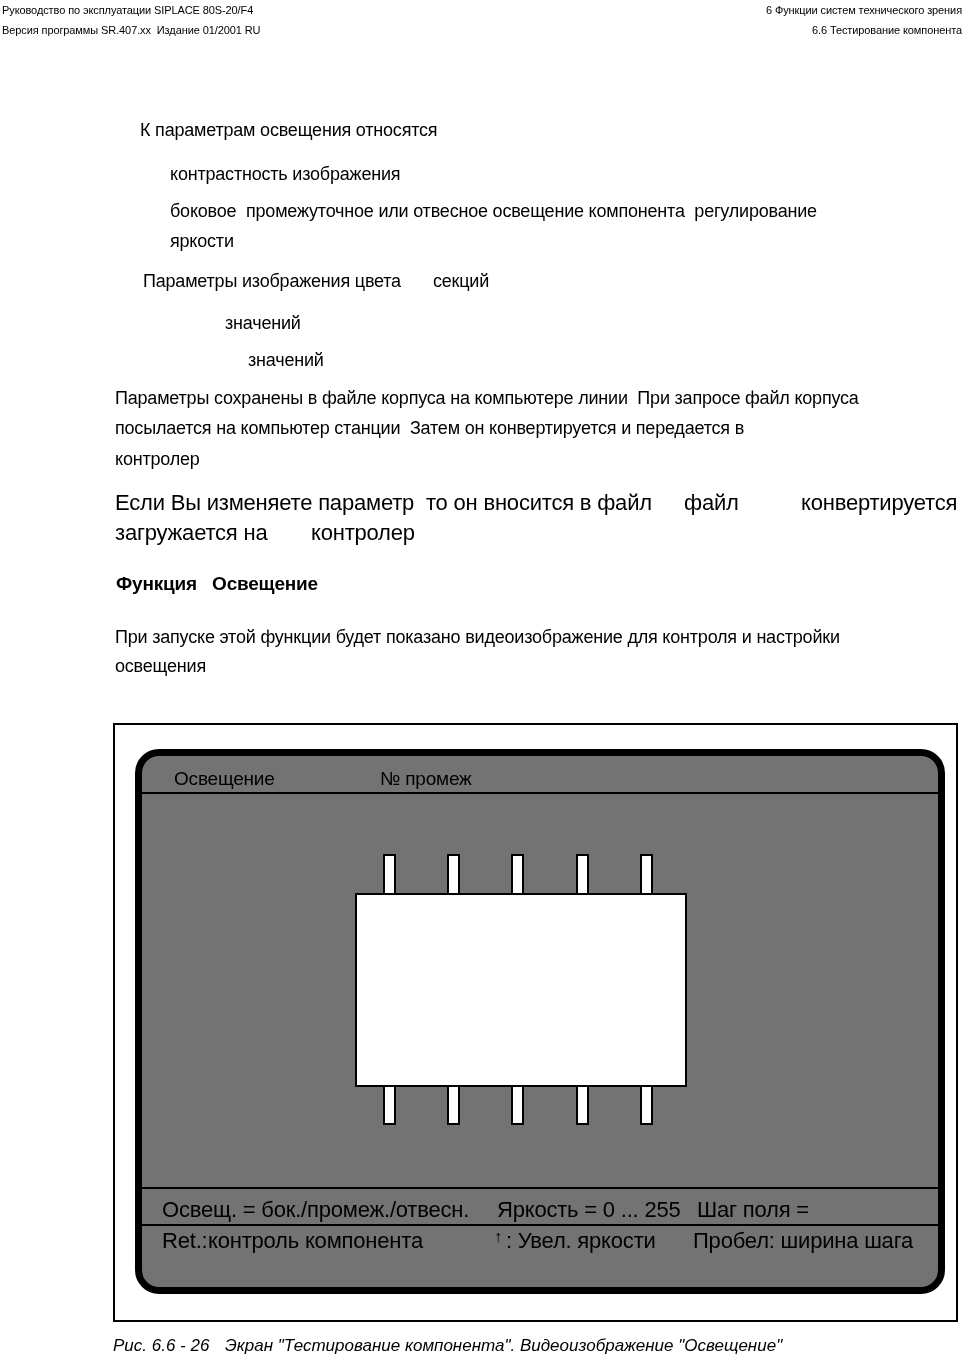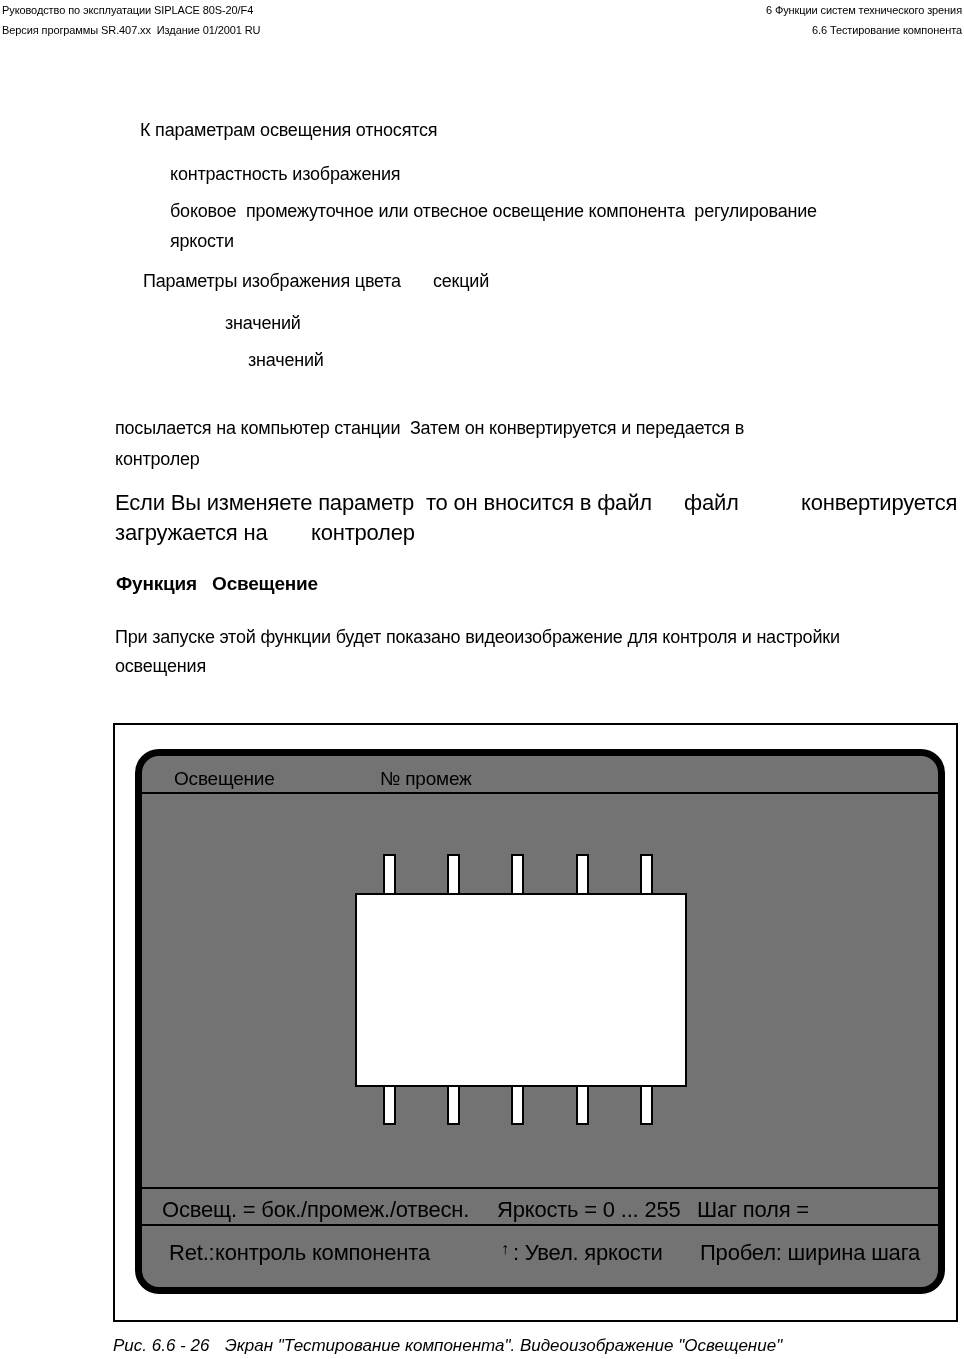--- a/index.html
+++ b/index.html
@@ -58,21 +58,21 @@
   .pt { top:0; } .pb { top:230px; }
   .px1 { left:28px; } .px2 { left:92px; } .px3 { left:156px; } .px4 { left:221px; } .px5 { left:285px; }
   #chipBody { position:absolute; left:0; top:39px; width:332px; height:194px;
               border:2px solid #000; background:#fff; }
 
   
   .srow { position:absolute; left:0; width:100%; height:22px; }
   .scr-s { position:absolute; top:0; white-space:pre; font-size:22px; letter-spacing:-0.2px; }
   #statusRow { top:441px; }
   #statusRow .f1 { left:20px; } #statusRow .f2 { left:355px; } #statusRow .f3 { left:555px; }
-  #retRow { top:484px;margin-left:7px; }
+  #retRow { top:472px; }
   #tabRow { top:502px; }
   .k  { left:20px; }  .a  { left:66px; }
   .ar { left:352px; font-size:16px; } .aa { left:364px; } .sp { left:551px; }
 
   
   #caption { position:absolute; left:113px; top:1336px; width:820px; height:24px;
              font-style:italic; font-size:17px; }
   #caption .cl { position:absolute; left:0; white-space:pre; }
   #caption .ct { position:absolute; left:112px; white-space:pre; }
 </style>
@@ -86,20 +86,21 @@
   <div class="t hdr" id="hr1">6 Функции систем технического зрения</div>
   <div class="t hdr" id="hr2">6.6 Тестирование компонента</div>
 
   <div class="t" id="intro">К параметрам освещения относятся</div>
   <div class="t" id="item1">контрастность изображения</div>
   <div class="t" id="item2a">боковое  промежуточное или отвесное освещение компонента  регулирование</div>
   <div class="t" id="item2b">яркости</div>
   <div class="t" id="params"><span>Параметры изображения цвета</span><span class="gap"></span><span>секций</span></div>
   <div class="t" id="value1">значений</div>
   <div class="t" id="value2">значений</div>
+  <div class="t" id="para1a">Параметры сохранены в файле корпуса на компьютере линии  При запросе файл корпуса</div>
   <div class="t" id="para1b">посылается на компьютер станции  Затем он конвертируется и передается в</div>
   <div class="t" id="para1c">контролер</div>
   <div class="t" id="para2a">
     <span class="seg s1">Если Вы изменяете параметр  то он вносится в файл</span>
     <span class="seg s2">файл</span>
     <span class="seg s3">конвертируется и</span>
   </div>
   <div class="t" id="para2b">
     <span class="seg s1">загружается на</span>
     <span class="seg s2">контролер</span>

